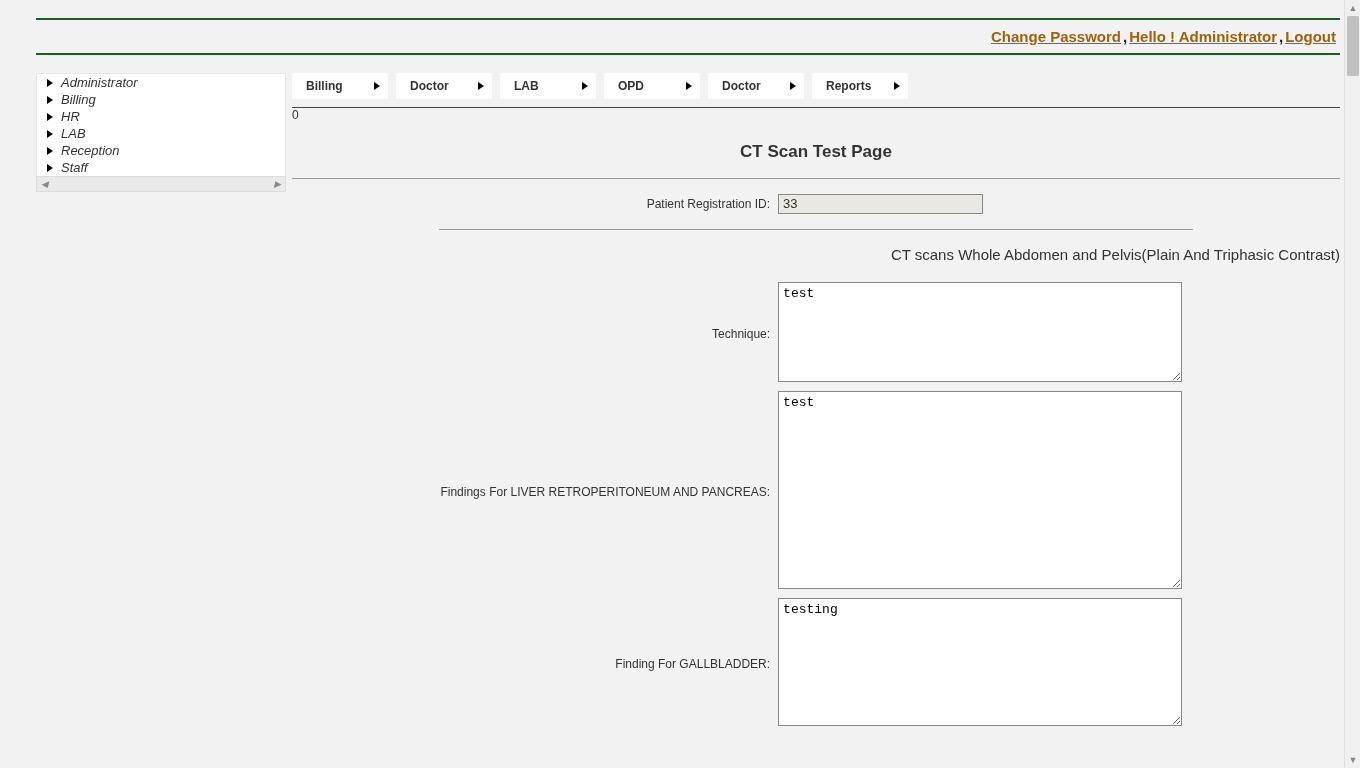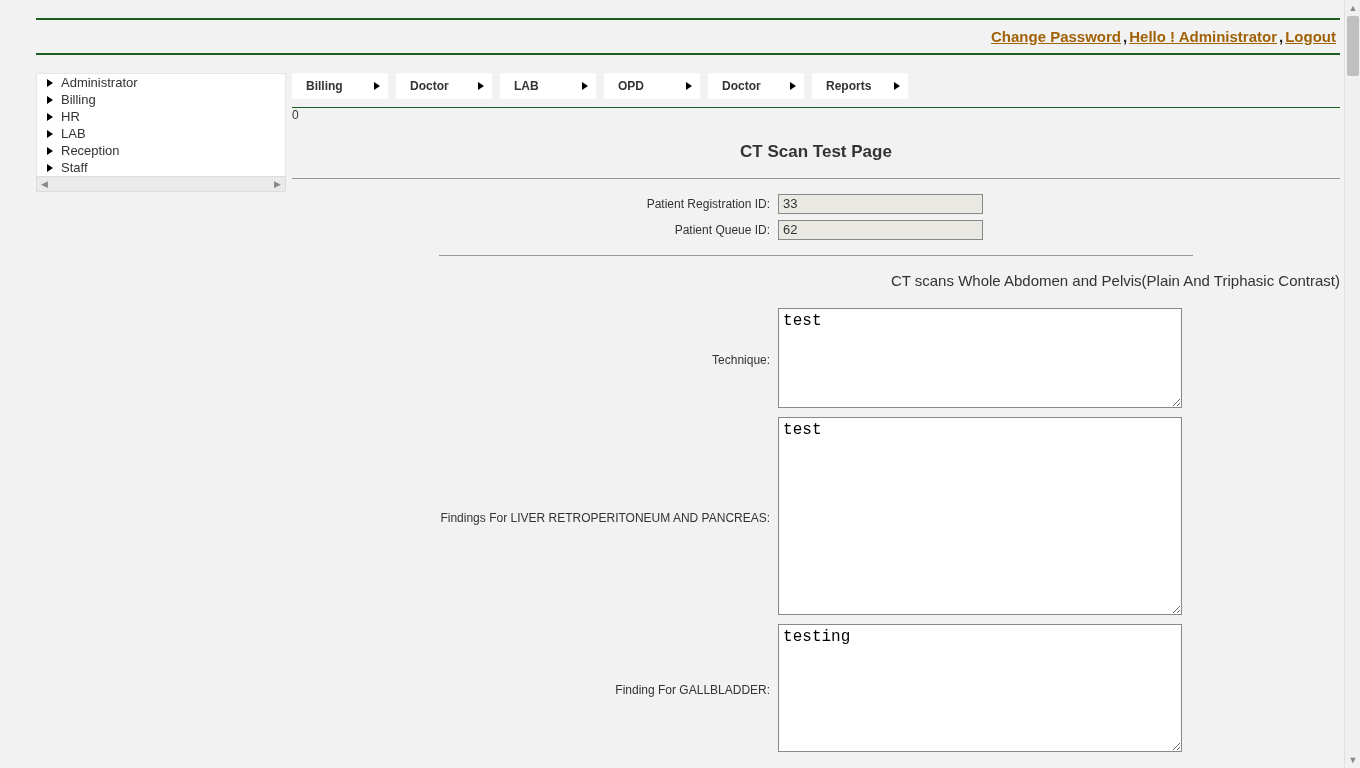--- a/index.html
+++ b/index.html
@@ -81,20 +81,21 @@
     align-items: flex-start;
     margin-top: 4px;
     gap: 6px;
   }
 
   
   .sidebar {
     width: 250px;
     flex-shrink: 0;
     padding-top: 14px;
+    font-style: italic;
   }
   .side-panel {
     background: #fff;
     border: 1px solid #e6e6e6;
     border-bottom: none;
   }
   .side-item {
     display: flex;
     align-items: center;
     padding: 1px 10px;
@@ -199,21 +200,21 @@
     line-height:18px;
     background: #e9e8e3;
     border: 1px solid #888;
     padding: 0 4px;
     font-size: 13px;
     color: #333;
   }
   .ta {
     width: 404px;
     font-family: Consolas, "Courier New", monospace;
-    font-size: 16px;
+    font-size: 13px;
     padding: 2px 4px;
     border: 1px solid #888;
     resize: both;
     background: #fff;
     line-height:1.35;
   }
   .ta.h1 { height: 100px; }
   .ta.h2 { height: 198px; }
   .ta.h3 { height: 128px; }
 
@@ -326,26 +327,20 @@
       <div class="pagehdr">CT Scan Test Page</div>
 
       <hr class="sep-grey">
 
       <table class="form-table">
         <tbody>
             <tr>
           <td class="label">Patient Registration ID:</td>
           <td class="field">
             <span class="ro-input">33</span>
-          </td>
-        </tr>
-        <tr>
-          <td class="label">Patient Queue ID:</td>
-          <td class="field">
-            <span class="ro-input">62</span>
           </td>
         </tr>
       </tbody>
         </table>
 
       <hr class="inner-sep">
 
       <div class="subhdr">CT scans Whole Abdomen and Pelvis(Plain And Triphasic Contrast)</div>
 
       <table class="form-table">

